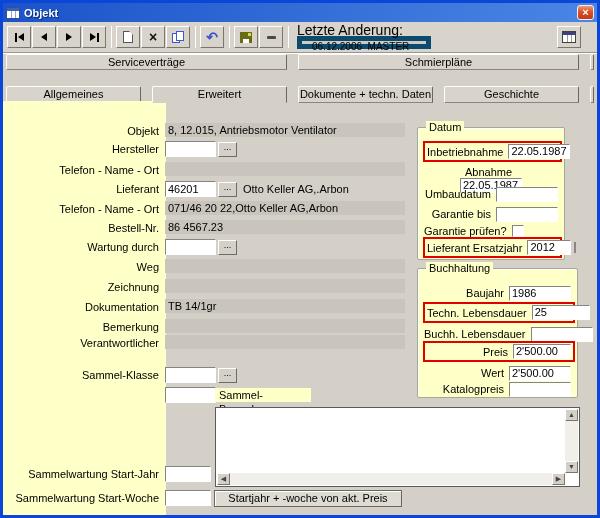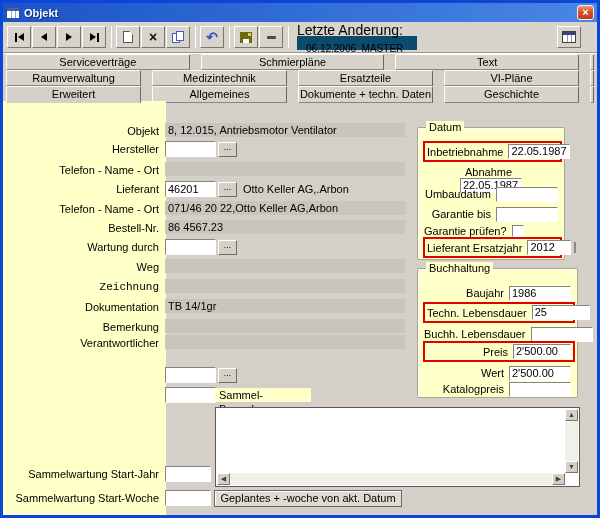--- a/index.html
+++ b/index.html
@@ -47,21 +47,21 @@
   .ico-copy i{position:absolute;width:8px;height:10px;background:#fff;border:1px solid #3a5ccc;}
   .ico-copy i:nth-child(1){left:0;top:2px;}
   .ico-copy i:nth-child(2){left:4px;top:0;}
   .ico-undo{font-size:14px;font-weight:bold;color:#3a55cc;line-height:12px;}
   .ico-save{width:12px;height:11px;background:#6b6b14;position:relative;}
   .ico-save::before{content:"";position:absolute;left:3px;bottom:0;width:6px;height:4px;background:#fff;}
   .ico-save::after{content:"";position:absolute;right:1px;top:1px;width:3px;height:3px;background:#d8d850;}
   .ico-minus{width:9px;height:3px;background:#4a4a4a;border-radius:1px;}
   .lastchange{margin-left:4px;line-height:11px;}
   .lastchange .lbl{font-size:14px;}
-  .lastchange .val{width:120px;height:13px;background:#cfcbc3;border:7px solid #0c4a6e;font-size:10px;line-height:12px;padding-left:2px;white-space:pre;}
+  .lastchange .val{width:134px;height:13px;background:#cfcbc3;border:5px solid #0c4a6e;font-size:10px;line-height:12px;padding-left:10px;white-space:pre;}
   .cal-btn{
     margin-left:auto;margin-right:12px;width:24px;height:22px;background:#d8d4cc;
     border:1px solid;border-color:#fff #7a766e #7a766e #fff;
     display:flex;align-items:center;justify-content:center;cursor:pointer;
   }
   .ico-cal{width:14px;height:12px;background:#fff;border:1px solid #404040;position:relative;}
   .ico-cal::before{content:"";position:absolute;top:0;left:0;right:0;height:3px;background:#404080;}
   .ico-cal::after{content:"";position:absolute;left:4px;top:3px;bottom:0;width:1px;background:#9a9a9a;box-shadow:4px 0 0 #9a9a9a;}
   
   .tabrow{position:absolute;left:3px;right:3px;height:16px;display:flex;}
@@ -170,33 +170,25 @@
       <div class="val">06.12.2006  MASTER</div>
     </div>
     <div class="cal-btn">
         <span class="ico-cal"></span>
       </div>
   </div>
 
   <div class="tabrow" style="top:51px;">
     <div class="tab">Serviceverträge</div>
     <div class="tab">Schmierpläne</div>
-    <div class="tab">Text</div>
     <div class="tab-stub"></div>
   </div>
-  <div class="tabrow" style="top:67px;">
-    <div class="tab">Raumverwaltung</div>
-    <div class="tab">Medizintechnik</div>
-    <div class="tab">Ersatzteile</div>
-    <div class="tab">VI-Pläne</div>
-    <div class="tab-stub"></div>
-  </div>
   <div class="tabrow" style="top:83px;height:17px;">
+    <div class="tab">Allgemeines</div>
     <div class="tab active">Erweitert</div>
-    <div class="tab">Allgemeines</div>
     <div class="tab">Dokumente + techn. Daten</div>
     <div class="tab">Geschichte</div>
     <div class="tab-stub"></div>
   </div>
 
   <div class="yellow-panel"></div>
 
   <div class="flabel" style="top:121px;">Objekt</div>
   <div class="strip" style="top:120px;">8, 12.015, Antriebsmotor Ventilator</div>
 
@@ -218,32 +210,33 @@
   <div class="flabel" style="top:218px;">Bestell-Nr.</div>
   <div class="strip" style="top:217px;">86 4567.23</div>
 
   <div class="flabel" style="top:237px;">Wartung durch</div>
   <input class="input" style="top: 236px; left: 162px; width: 51px;" value="">
   <div class="dots" style="top:237px;left:215px;">...</div>
 
   <div class="flabel" style="top:257px;">Weg</div>
   <div class="strip" style="top:256px;"></div>
 
-  <div class="flabel" style="top:277px;font-family:Liberation Mono, monospace;">Zeichnung</div>
+  <div class="flabel" style="top:277px;">Zeichnung</div>
   <div class="strip" style="top:276px;"></div>
 
   <div class="flabel" style="top:297px;">Dokumentation</div>
   <div class="strip" style="top:296px;">TB 14/1gr</div>
 
   <div class="flabel" style="top:317px;">Bemerkung</div>
   <div class="strip" style="top:316px;"></div>
 
   <div class="flabel" style="top:333px;">Verantwortlicher</div>
   <div class="strip" style="top:332px;"></div>
 
+  <div class="flabel" style="top:365px;">Sammel-Klasse</div>
   <input class="input" style="top: 364px; left: 162px; width: 51px;" value="">
   <div class="dots" style="top:365px;left:215px;">...</div>
 
   <input class="input" style="top: 384px; left: 162px; width: 51px;" value="">
   <div class="sbem-label">Sammel-Bemerkung</div>
 
   <div class="bigbox">
     <div class="ta-inner"></div>
     <div class="vsb">
       <div class="sb-btn up">▲</div>
@@ -254,21 +247,21 @@
       <div class="sb-btn">▶</div>
     </div>
   </div>
 
   <div class="flabel" style="top:464px;">Sammelwartung Start-Jahr</div>
   <input class="input" style="top: 463px; left: 162px; width: 46px;" value="">
 
   <div class="flabel" style="top:488px;">Sammelwartung Start-Woche</div>
   <input class="input" style="top: 487px; left: 162px; width: 46px;" value="">
 
-  <div class="push-btn">Geplantes + -woche von akt. Datum</div>
+  <div class="push-btn">Startjahr + -woche von akt. Preis</div>
 
   <div class="group" style="left:414px;top:124px;width:148px;height:133px;">
     <div class="group-title">Datum</div>
     <div class="grow redbox" style="top:13px;">
       <span class="glabel">Inbetriebnahme</span>
       <span class="gfield" style="width:62px;line-height:13px;">22.05.1987</span>
     </div>
     <div class="grow" style="top:38px;flex-direction:column;">
       <span class="glabel">Abnahme</span>
       <span class="gfield" style="width:62px;line-height:13px;">22.05.1987</span>

